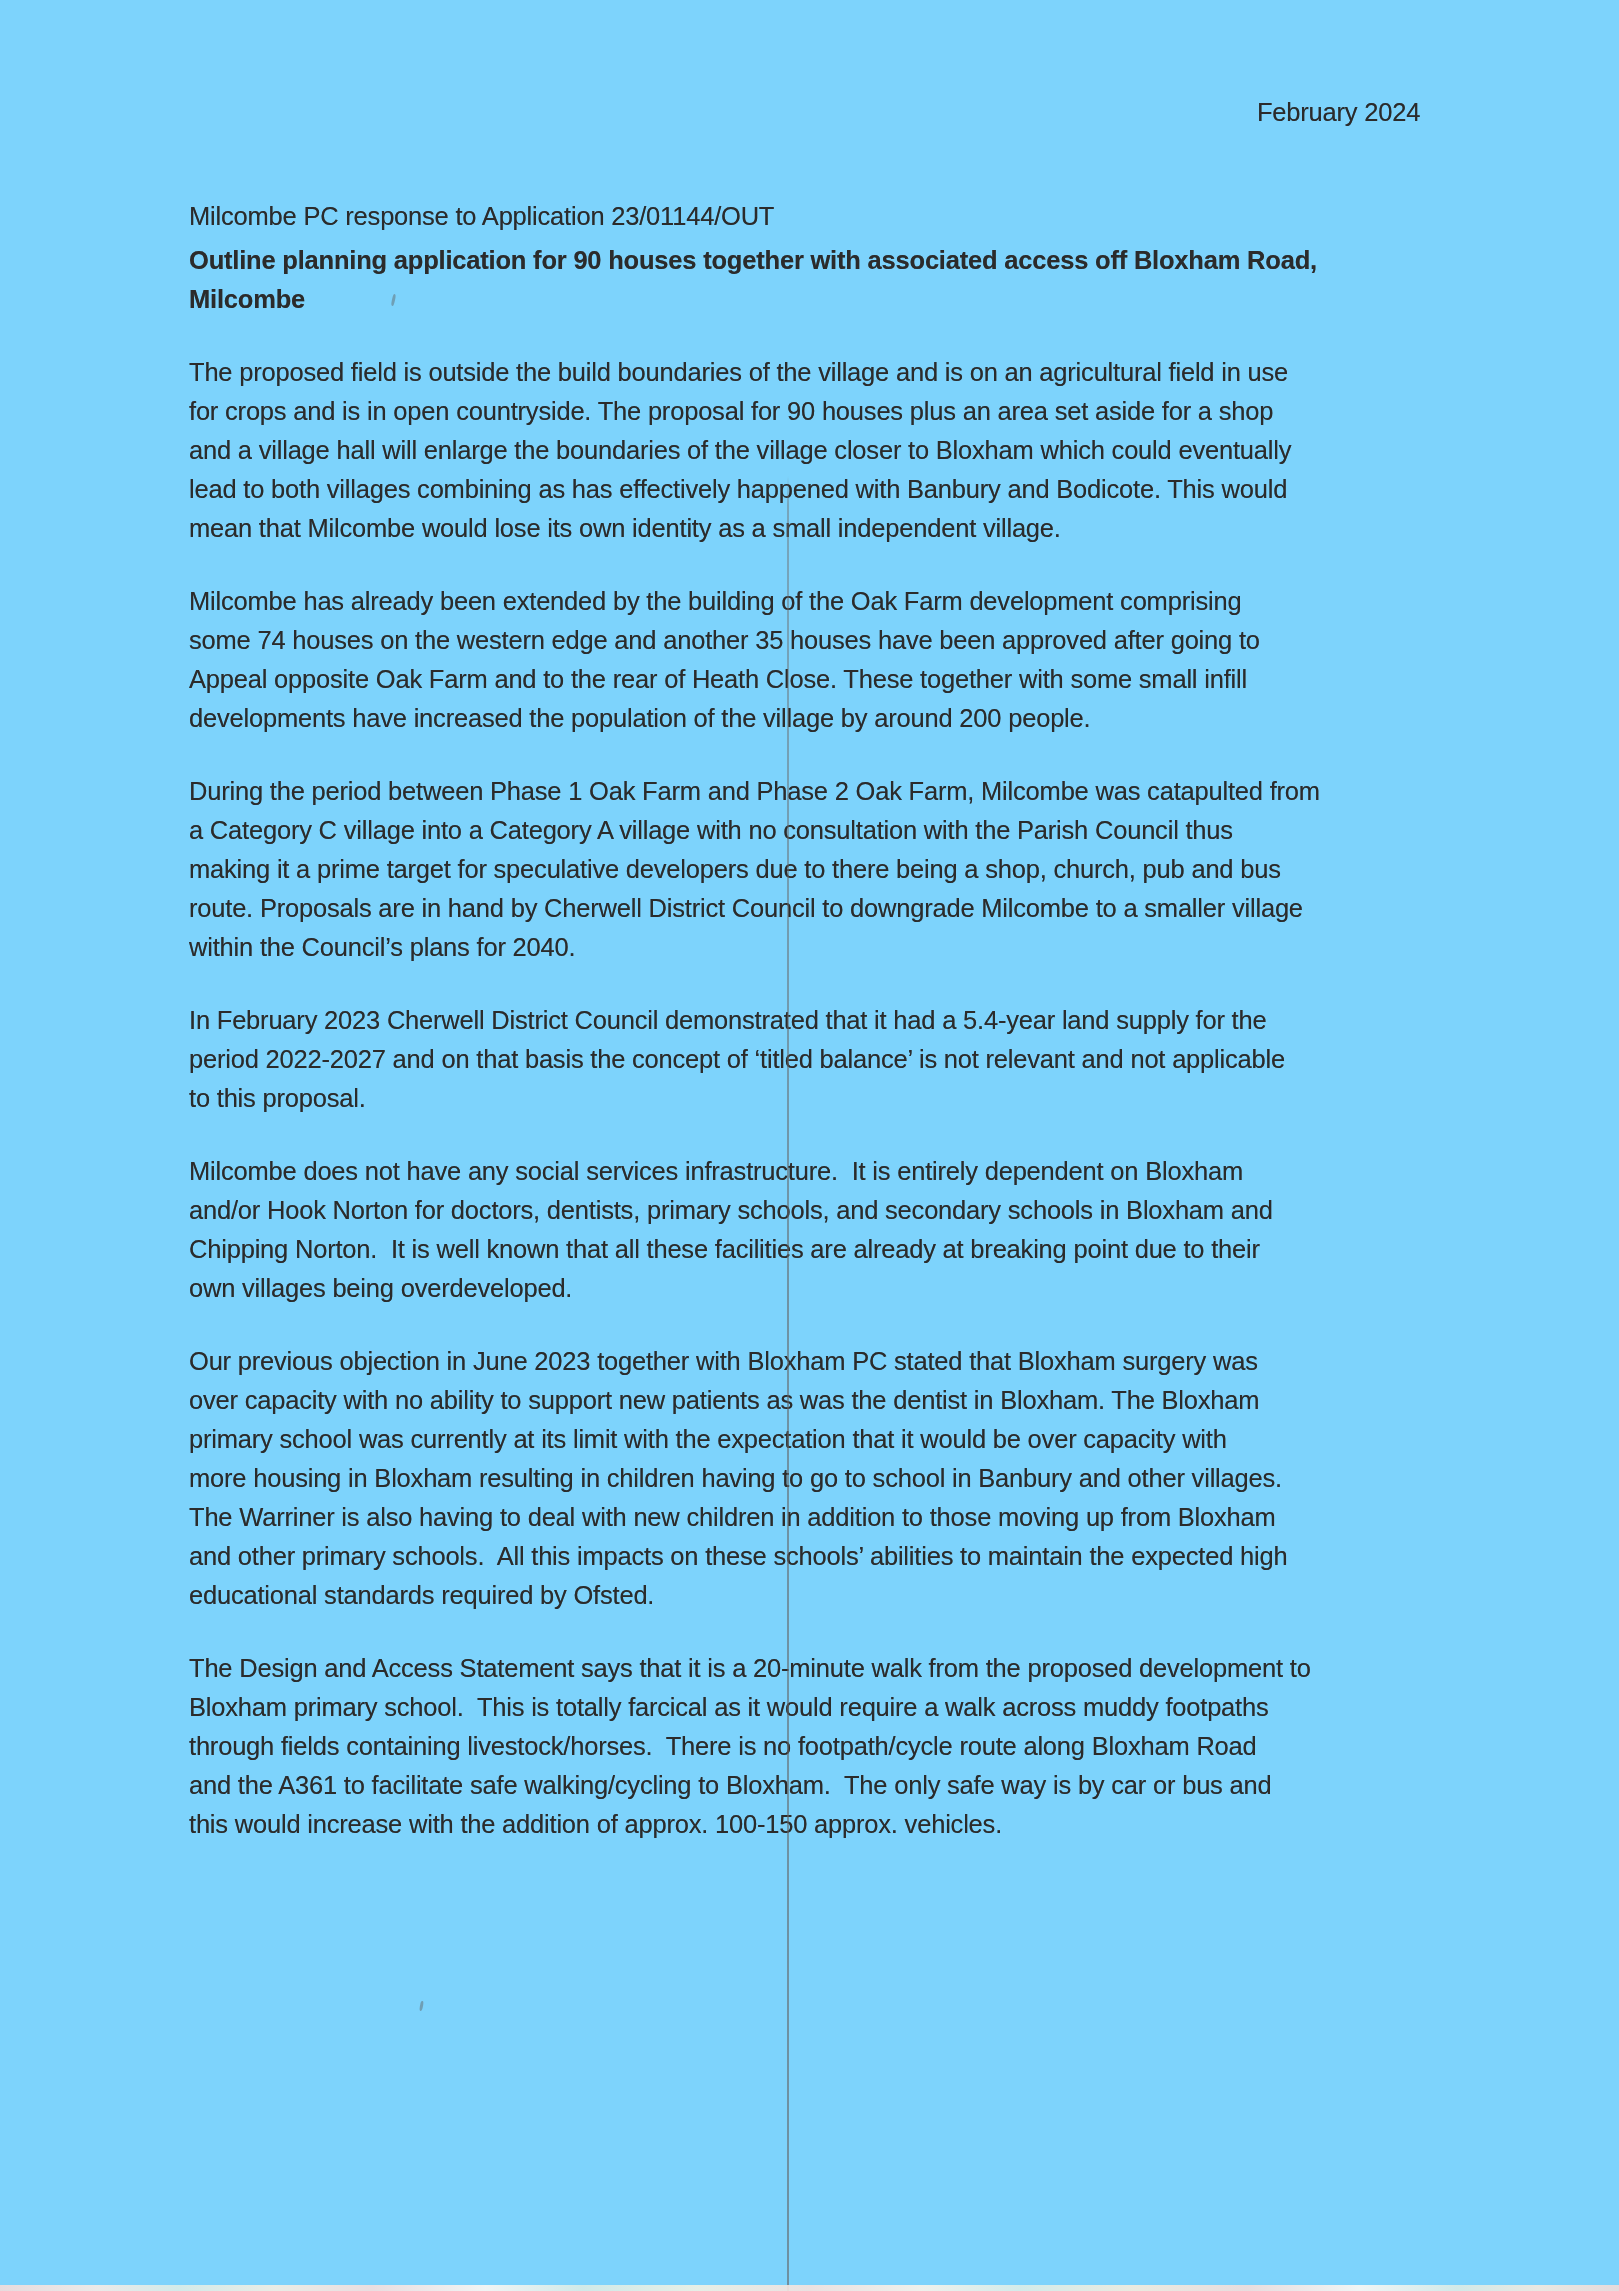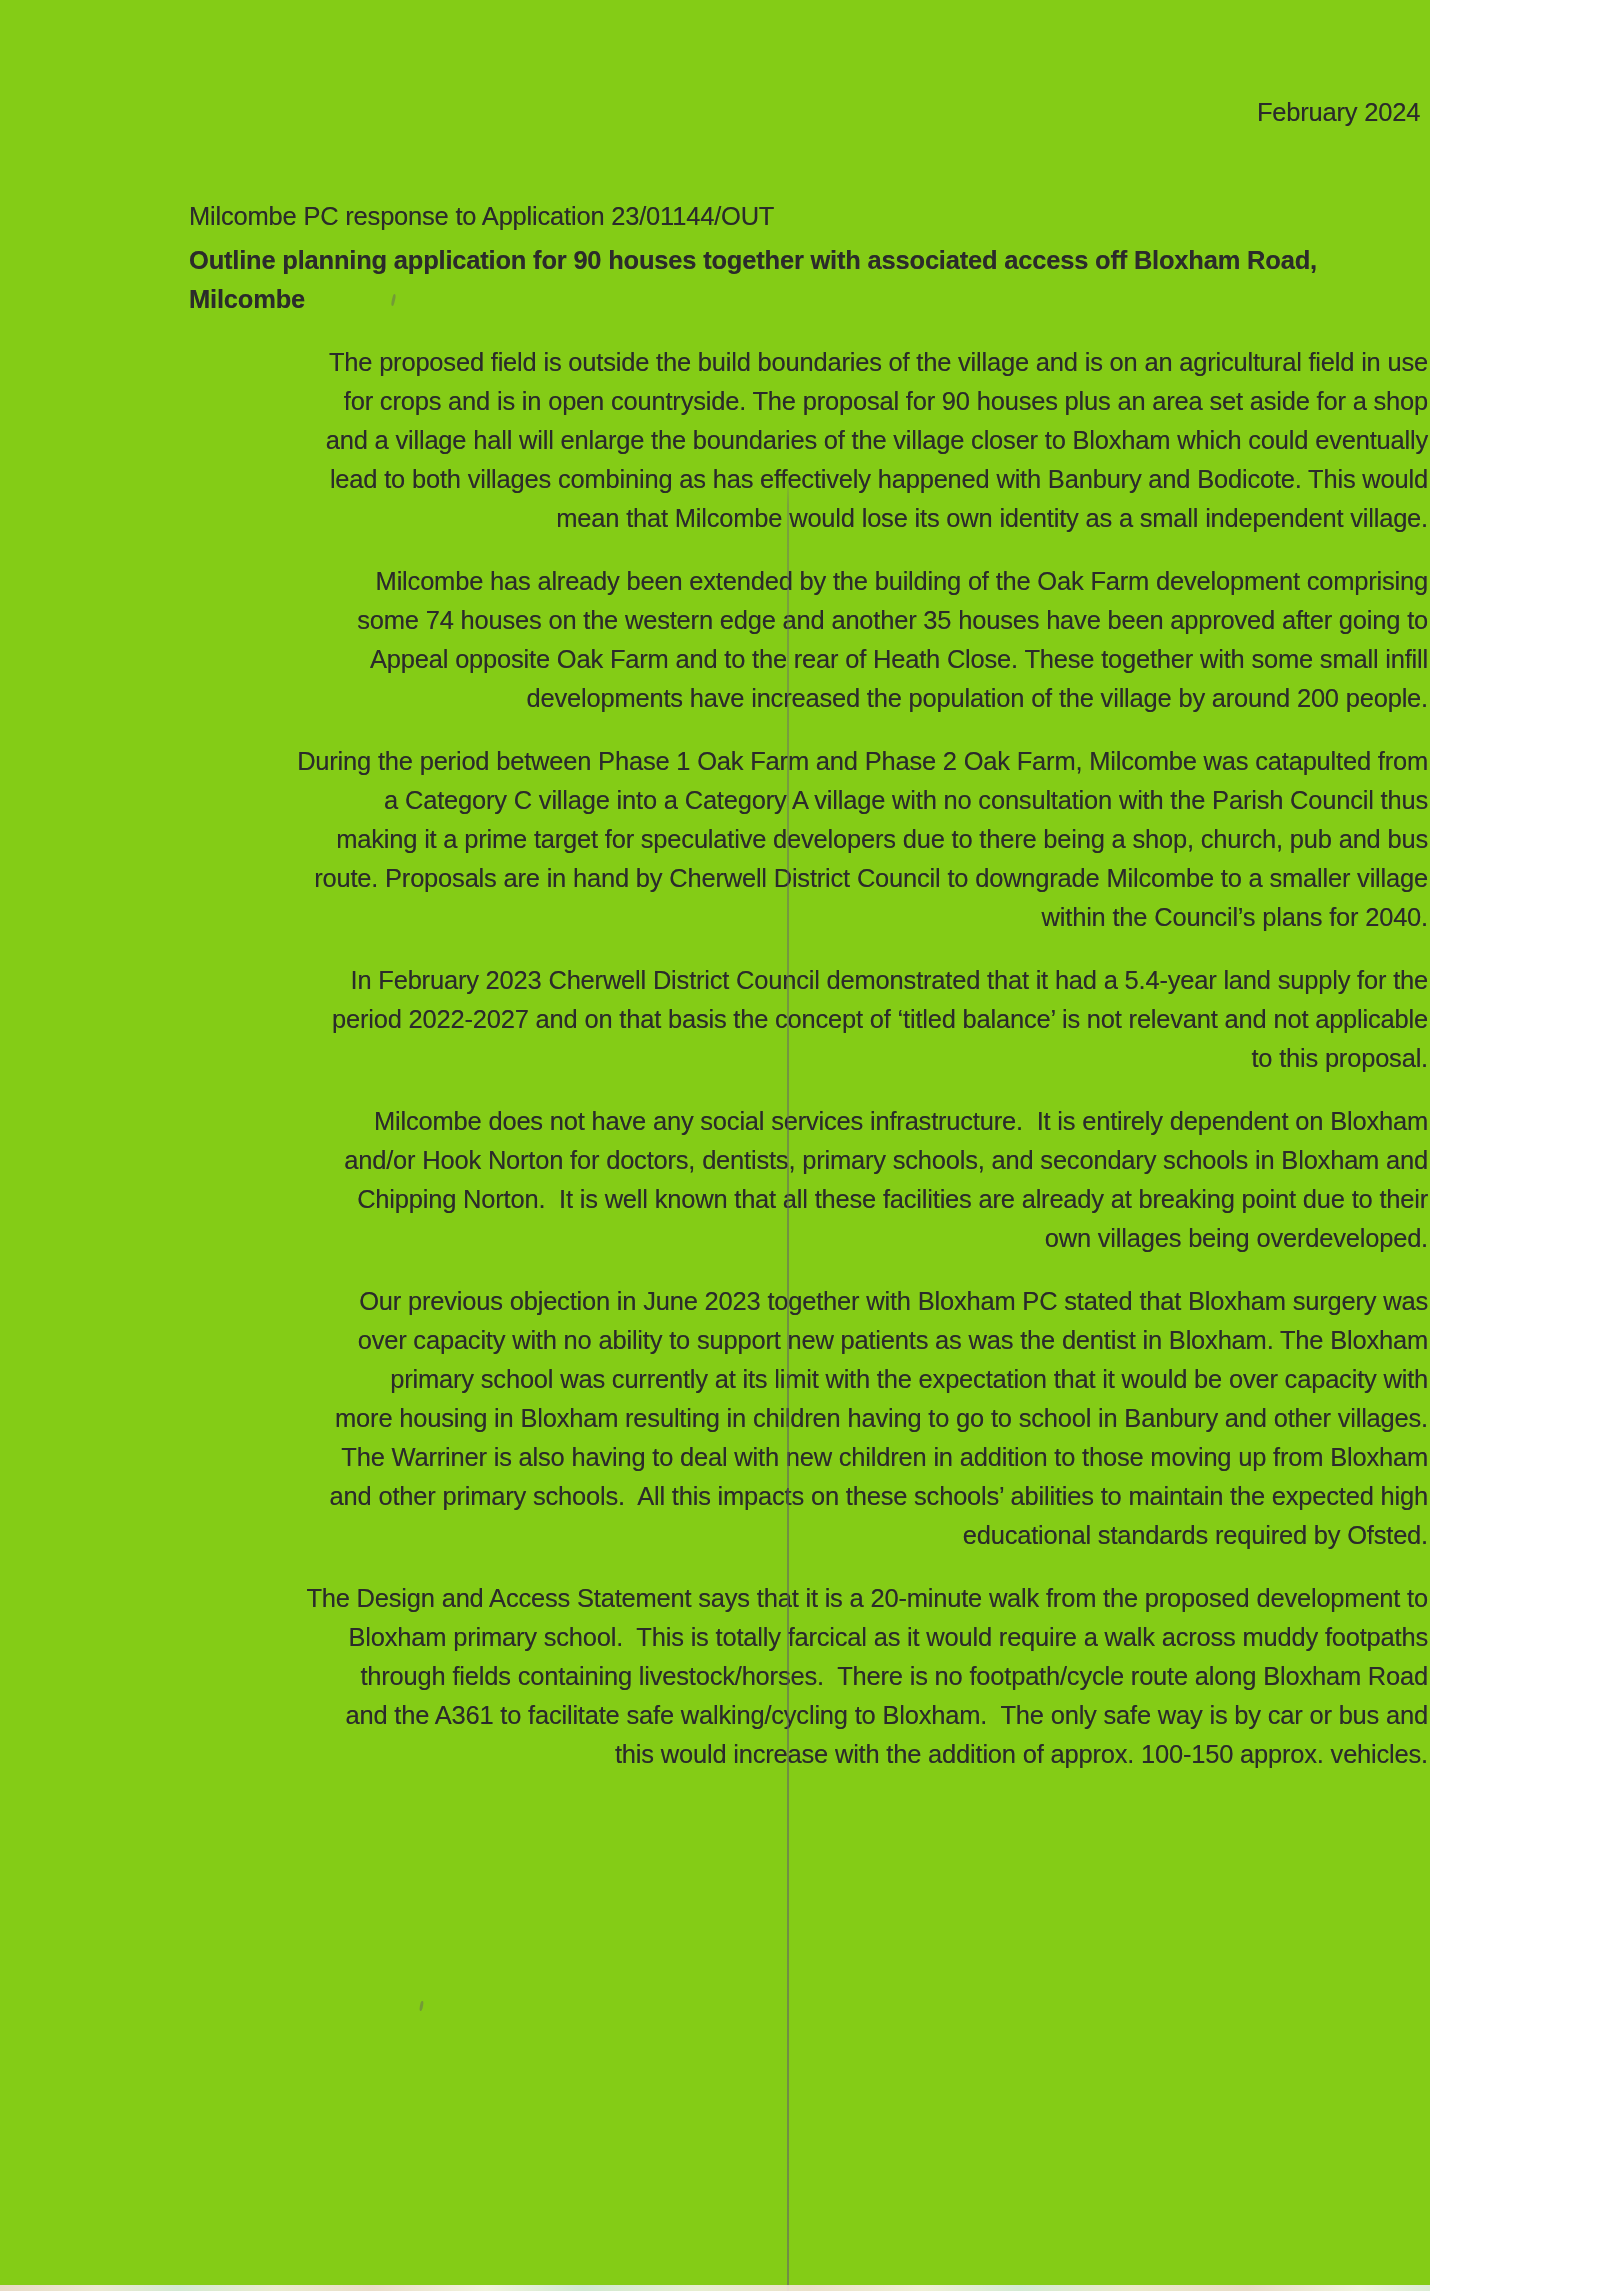--- a/index.html
+++ b/index.html
@@ -2,23 +2,23 @@
 <html><head>
 <meta charset="utf-8">
 <style>
   html, body {
     margin: 0;
     padding: 0;
     background: #ffffff;
   }
   .page {
     position: relative;
-    width: 1430px;
+    width: 1619px;
     height: 2292px;
-    background: #84cc16;
+    background: #7dd3fc;
     font-family: "Liberation Sans", sans-serif;
     color: #2b2b2b;
     overflow: hidden;
   }
   .content {
     position: absolute;
     left: 189px;
     top: 93px;
     width: 1239px;
   }
@@ -39,22 +39,21 @@
   .bold {
     font-weight: bold;
   }
   .subject {
     margin-top: 5px;
   }
   .position {
     margin-top: 24.5px;
   }
   .para {
-    margin-top: 24px;
-    text-align: right;
+    margin-top: 34px;
   }
   
   .fold-line {
     position: absolute;
     left: 787px;
     top: 476px;
     width: 2px;
     height: 1815px;
     background: linear-gradient(
       to bottom,

